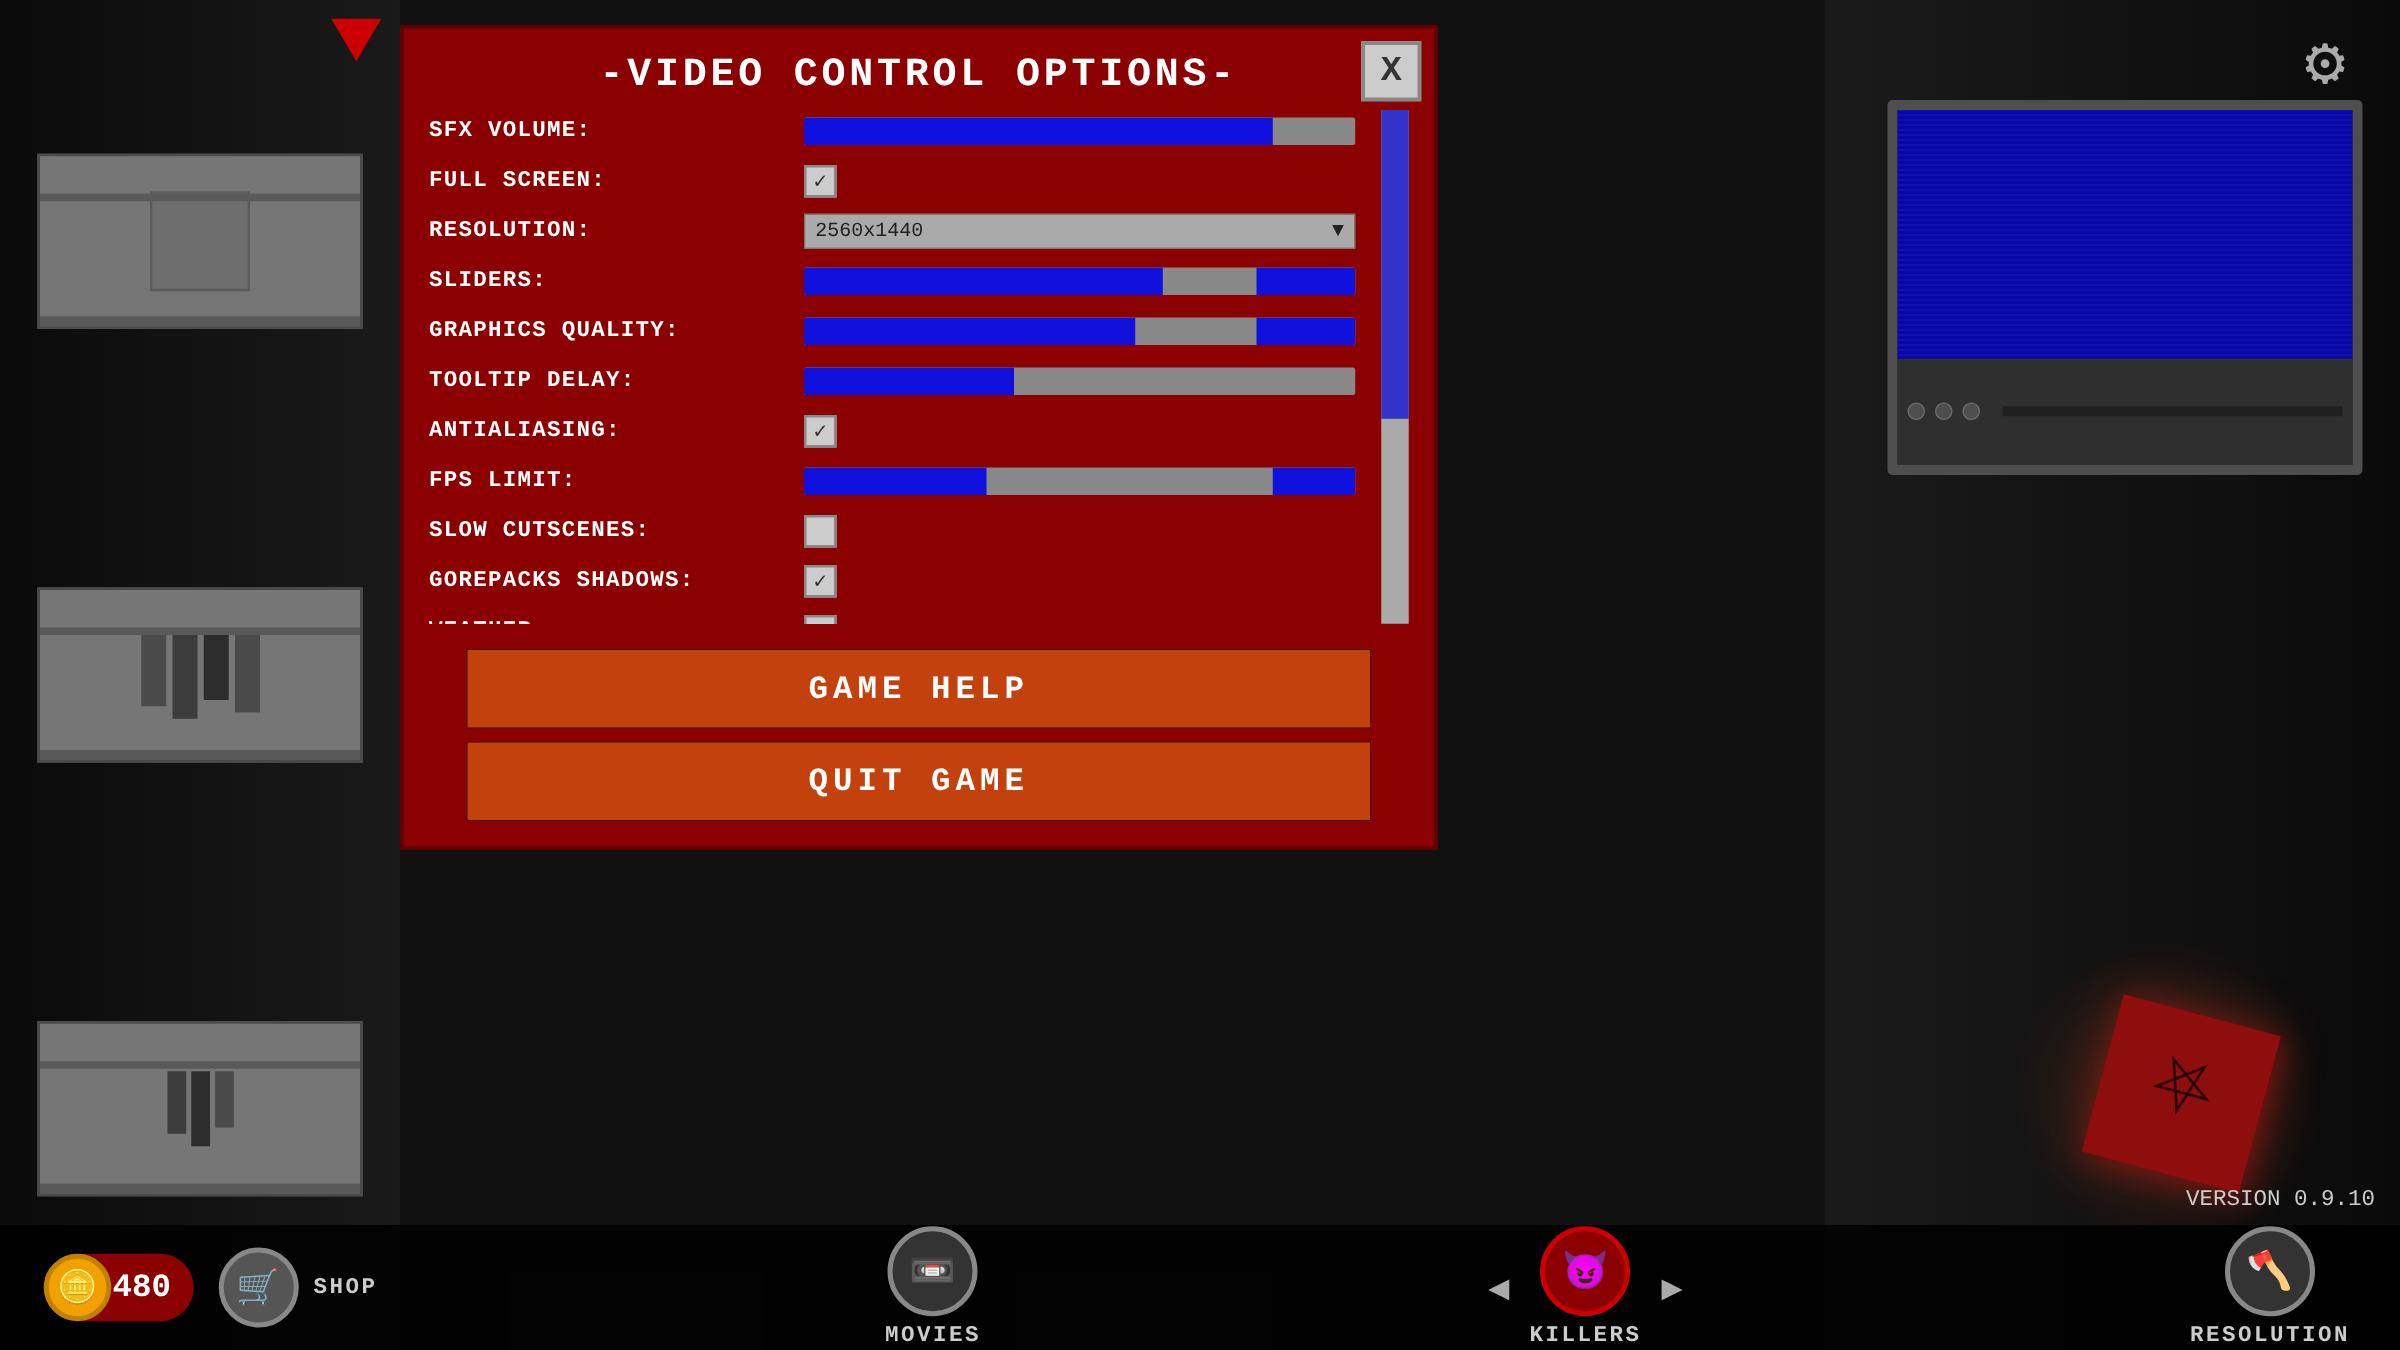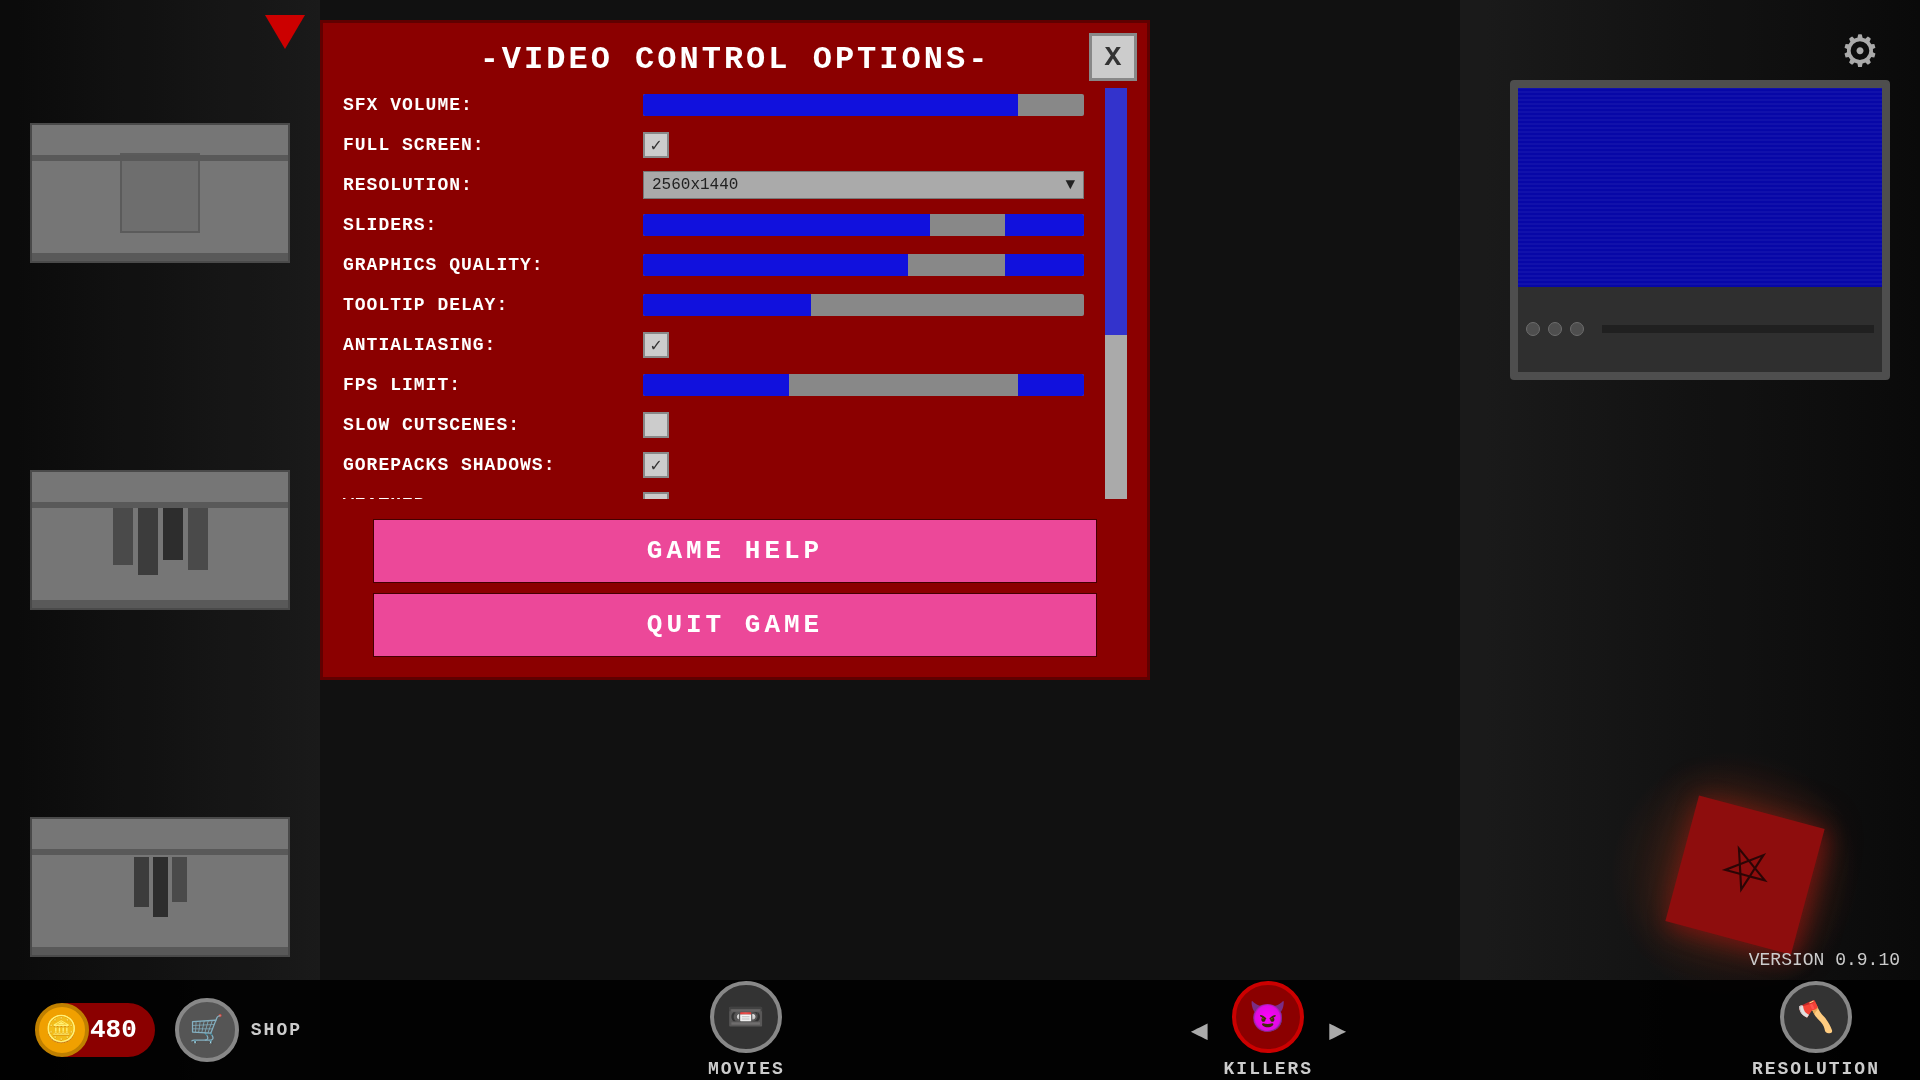--- a/index.html
+++ b/index.html
@@ -342,21 +342,21 @@
 
     
     .dialog-buttons {
       padding: 10px 50px 20px;
       display: flex;
       flex-direction: column;
       gap: 10px;
     }
 
     .dialog-btn {
-      background: #ec4899;
+      background: #c2410c;
       border: none;
       color: #fff;
       font-size: 26px;
       font-family: 'Courier New', monospace;
       font-weight: bold;
       letter-spacing: 4px;
       padding: 16px;
       cursor: pointer;
       text-align: center;
       border: 1px solid #440000;

